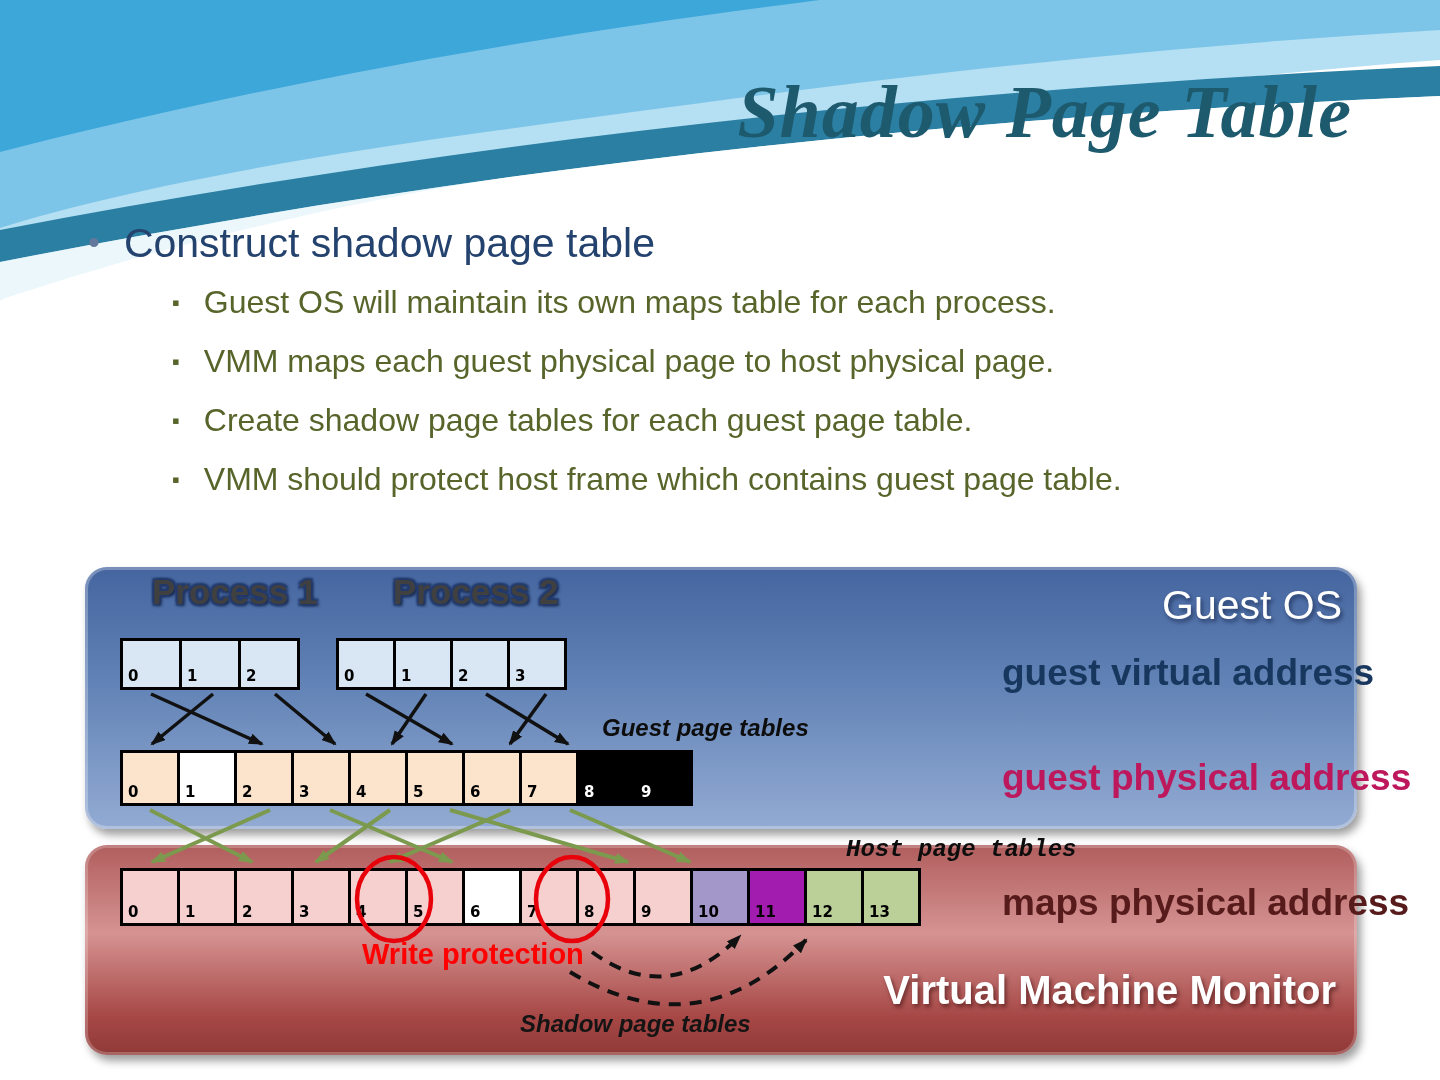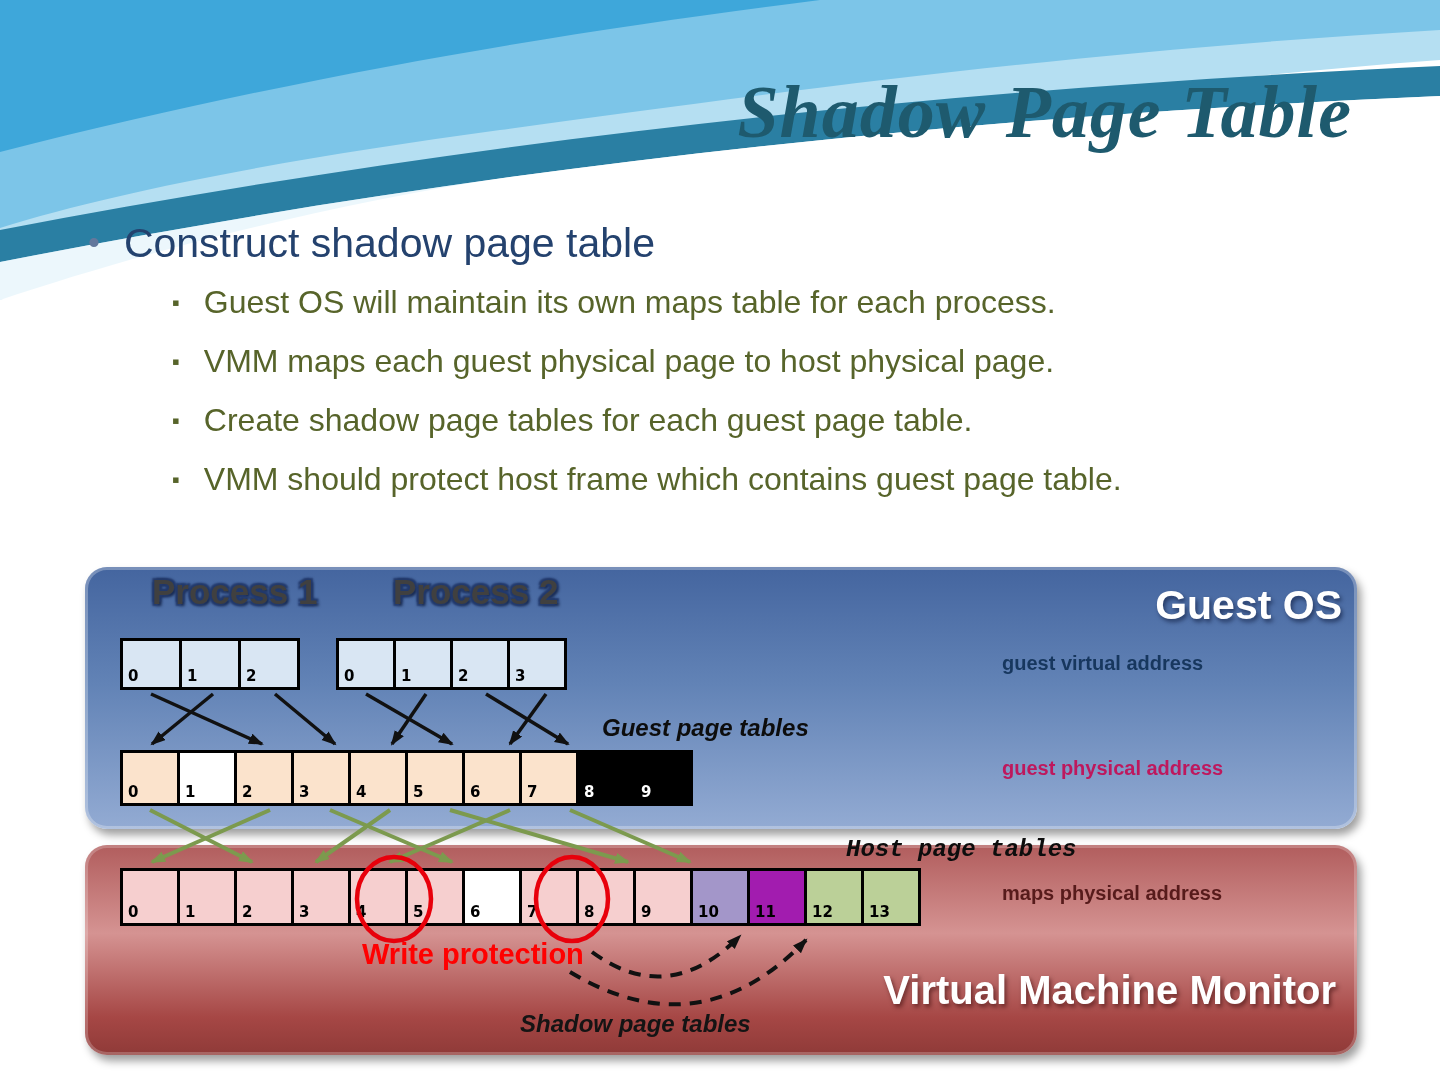--- a/index.html
+++ b/index.html
@@ -52,28 +52,28 @@
   .cell:first-child { margin-left:0; }
   .cnum { position:absolute; left:5px; bottom:2px; font-size:15px; font-weight:700; color:#000;
           font-family:"DejaVu Sans", sans-serif; }
   .p1 { left:120px; top:638px; } .p1 .cell { width:62px; height:52px; }
   .p2 { left:336px; top:638px; } .p2 .cell { width:60px; height:52px; }
   .gp { left:120px; top:750px; } .gp .cell { width:60px; height:56px; }
   .hp { left:120px; top:868px; } .hp .cell { width:60px; height:58px; }
 
   
   .lbl { position:absolute; z-index:5; white-space:nowrap; }
-  .guest-os-title { top:582px; right:98px; font-size:41px; font-weight:700; color:#fff;
+  .guest-os-title { top:582px; right:98px; font-size:41px; font-weight:400; color:#fff;
                     text-shadow:2px 3px 4px rgba(5,15,45,0.55);text-align:right; }
   .vmm-title { top:968px; right:104px; font-size:40px; font-weight:700; color:#fff;
                text-shadow:2px 3px 4px rgba(50,5,5,0.55); }
   .process-label { top:572px; font-size:35px; font-weight:700; color:#404040;
     text-shadow:-2px -2px 2px #22396b, 2px -2px 2px #22396b, -2px 2px 2px #22396b, 2px 2px 3px #16264a; }
   .pl1 { left:152px; } .pl2 { left:393px; }
-  .addr { font-size:20px; font-weight:700; }
+  .addr { font-size:37px; font-weight:700; }
   .gva { left:1002px; top:652px; color:#17375e; }
   .gpa { left:1002px; top:757px; color:#be185d; }
   .hpa { left:1002px; top:882px; color:#571b1b; }
   .pt-caption { font-style:italic; font-weight:600; font-size:24px; color:#0d0d0d; }
   .gpt { left:602px; top:714px; }
   .hpt { left:846px; top:836px;font-family:Liberation Mono, monospace; }
   .spt { left:520px; top:1010px; color:#141414; }
   .wp  { left:362px; top:938px; font-size:29px; font-weight:700; color:#ff0000; z-index:7; }
 
   

